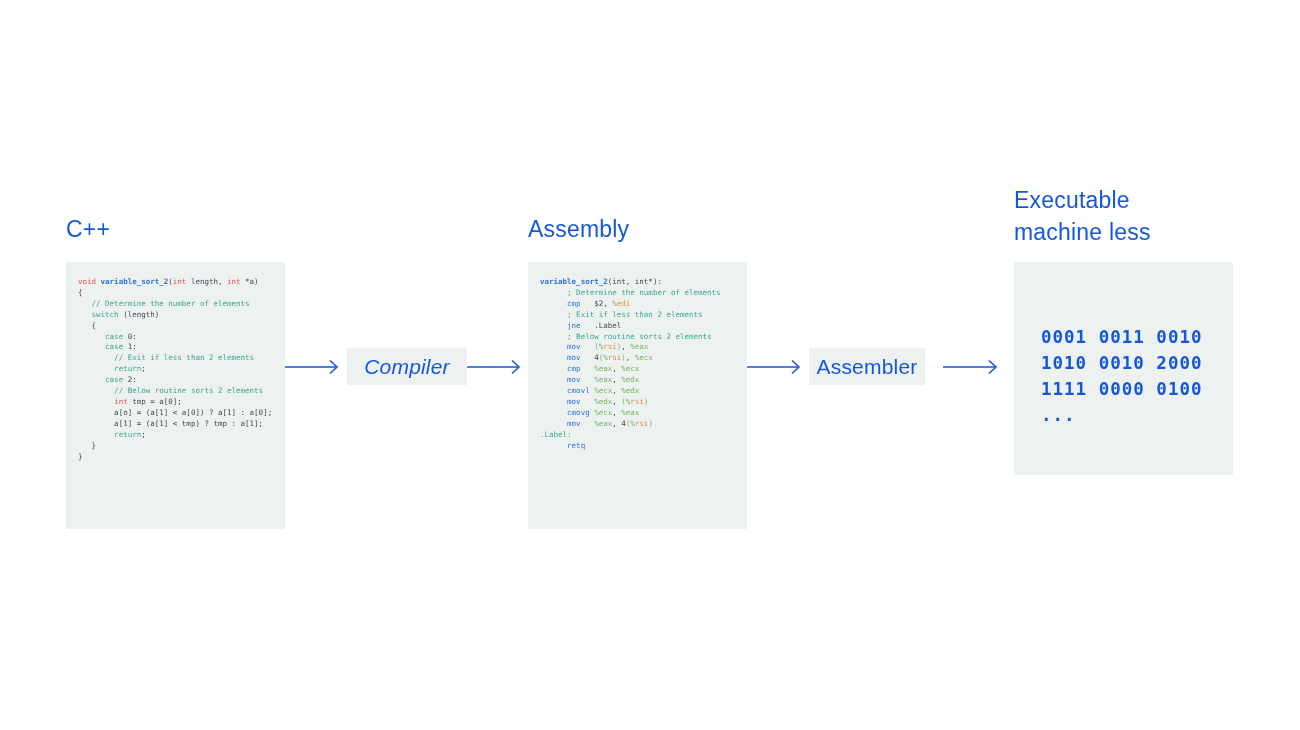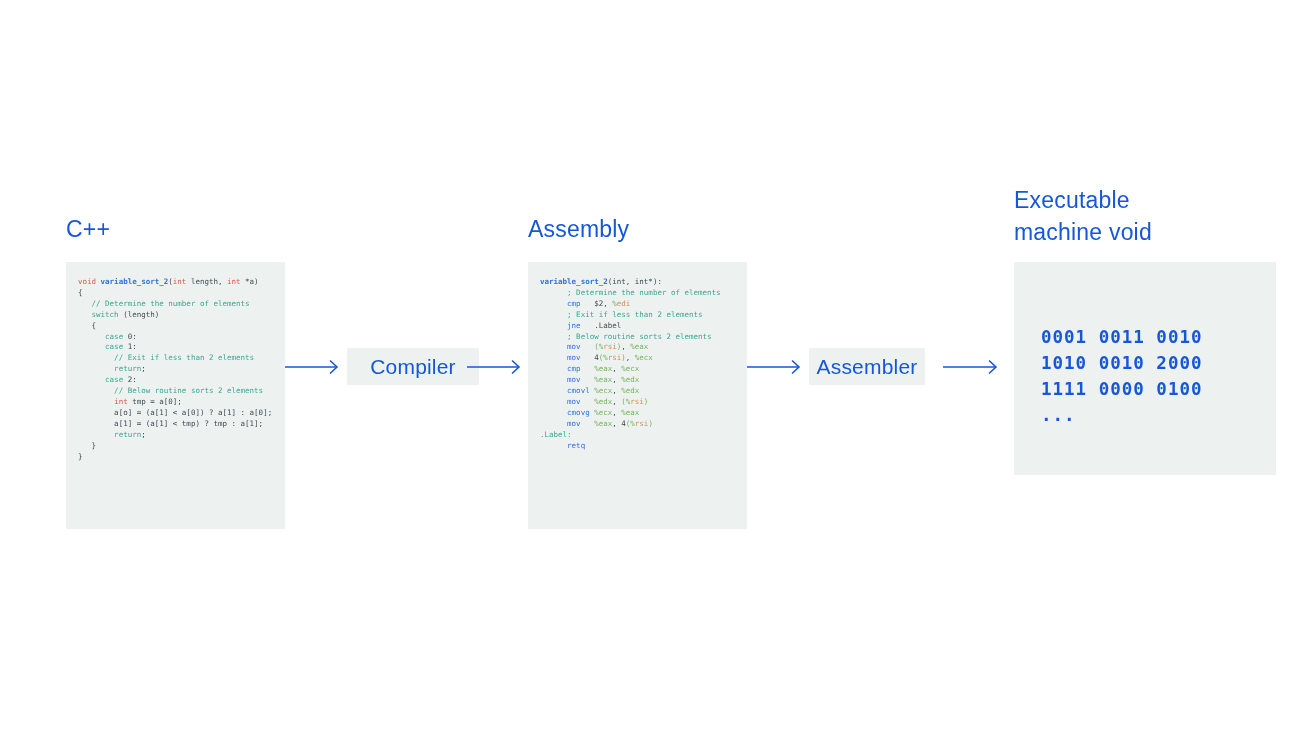--- a/index.html
+++ b/index.html
@@ -13,21 +13,21 @@
   }
   .stage-title .tline{line-height:32px;}
   .code-block{
     position:absolute;width:219px;height:267px;box-sizing:border-box;
     background:var(--c-block);padding:15px 4px 0 12px;
     font-family:"DejaVu Sans Mono", monospace;
     font-size:7.5px;line-height:10.9px;white-space:pre;
     color:var(--c-dark);
   }
   .machine-block{
-    position:absolute;width:262px;height:213px;box-sizing:border-box;
+    position:absolute;width:219px;height:213px;box-sizing:border-box;
     background:var(--c-block);padding:62px 0 0 27px;
     font-family:"DejaVu Sans Mono", monospace;font-weight:bold;
     font-size:17.5px;line-height:26px;letter-spacing:1px;
     color:var(--c-title);white-space:pre;
   }
   .process-box{
     position:absolute;background:var(--c-block);
     display:flex;align-items:center;justify-content:center;
     color:var(--c-title);font-size:21px;font-weight:500;letter-spacing:.2px;
   }
@@ -44,30 +44,30 @@
 </style>
 </head>
 <body>
 
 <div class="stage-title" style="left:66px;top:216px;width:219px;">C++</div>
 
 <div class="stage-title" style="left:528px;top:216px;width:219px;">Assembly</div>
 
 <div class="stage-title" style="left:1014px;top:184px;width:219px;">
   <div class="tline">Executable</div>
-  <div class="tline">machine void</div>
+  <div class="tline">machine less</div>
 </div>
 
 <div class="code-block" style="left:66px;top:262px;"><div><span class="tok-r">void </span><span class="tok-f">variable_sort_2</span><span class="tok-p">(</span><span class="tok-r">int</span><span class="tok-p"> length, </span><span class="tok-r">int</span><span class="tok-p"> *a)</span></div><div><span class="tok-p">{</span></div><div><span class="tok-c">   // Determine the number of elements</span></div><div><span class="tok-c">   switch</span><span class="tok-p"> (length)</span></div><div><span class="tok-p">   {</span></div><div><span class="tok-c">      case</span><span class="tok-p"> 0:</span></div><div><span class="tok-c">      case</span><span class="tok-p"> 1:</span></div><div><span class="tok-c">        // Exit if less than 2 elements</span></div><div><span class="tok-c">        return</span><span class="tok-p">;</span></div><div><span class="tok-c">      case</span><span class="tok-p"> 2:</span></div><div><span class="tok-c">        // Below routine sorts 2 elements</span></div><div><span class="tok-p">        </span><span class="tok-r">int</span><span class="tok-p"> tmp = a[0];</span></div><div><span class="tok-p">        a[o] = (a[1] &lt; a[0]) ? a[1] : a[0];</span></div><div><span class="tok-p">        a[1] = (a[1] &lt; tmp) ? tmp : a[1];</span></div><div><span class="tok-c">        return</span><span class="tok-p">;</span></div><div><span class="tok-p">   }</span></div><div><span class="tok-p">}</span></div></div>
 
 <div class="code-block" style="left:528px;top:262px;"><div><span class="tok-f">variable_sort_2</span><span class="tok-p">(int, int*):</span></div><div><span class="tok-c">      ; Determine the number of elements</span></div><div><span class="tok-b">      cmp</span><span class="tok-p">   $2, </span><span class="tok-g">%</span><span class="tok-o">edi</span></div><div><span class="tok-c">      ; Exit if less than 2 elements</span></div><div><span class="tok-b">      jne</span><span class="tok-p">   .Label</span></div><div><span class="tok-c">      ; Below routine sorts 2 elements</span></div><div><span class="tok-b">      mov</span><span class="tok-p">   </span><span class="tok-g">(%</span><span class="tok-o">rsi</span><span class="tok-g">)</span><span class="tok-p">, </span><span class="tok-g">%eax</span></div><div><span class="tok-b">      mov</span><span class="tok-p">   4</span><span class="tok-g">(%</span><span class="tok-o">rsi</span><span class="tok-g">)</span><span class="tok-p">, </span><span class="tok-g">%ecx</span></div><div><span class="tok-b">      cmp</span><span class="tok-p">   </span><span class="tok-g">%eax</span><span class="tok-p">, </span><span class="tok-g">%ecx</span></div><div><span class="tok-b">      mov</span><span class="tok-p">   </span><span class="tok-g">%eax</span><span class="tok-p">, </span><span class="tok-g">%edx</span></div><div><span class="tok-b">      cmovl</span><span class="tok-p"> </span><span class="tok-g">%ecx</span><span class="tok-p">, </span><span class="tok-g">%edx</span></div><div><span class="tok-b">      mov</span><span class="tok-p">   </span><span class="tok-g">%edx</span><span class="tok-p">, </span><span class="tok-g">(%</span><span class="tok-o">rsi</span><span class="tok-g">)</span></div><div><span class="tok-b">      cmovg</span><span class="tok-p"> </span><span class="tok-g">%ecx</span><span class="tok-p">, </span><span class="tok-g">%eax</span></div><div><span class="tok-b">      mov</span><span class="tok-p">   </span><span class="tok-g">%eax</span><span class="tok-p">, 4</span><span class="tok-g">(%</span><span class="tok-o">rsi</span><span class="tok-g">)</span></div><div><span class="tok-c">.Label:</span></div><div><span class="tok-b">      retq</span></div></div>
 
 <div class="machine-block" style="left:1014px;top:262px;"><div>0001 0011 0010</div><div>1010 0010 2000</div><div>1111 0000 0100</div><div>...</div></div>
 
-<div class="process-box" style="left:347px;top:348px;width:132px;height:37px;">
+<div class="process-box" style="left:347px;top:348px;width:120px;height:37px;font-style:italic;">
   <span>Compiler</span>
 </div>
 
 <div class="process-box" style="left:809px;top:348px;width:116px;height:37px;">
   <span>Assembler</span>
 </div>
 
 <svg class="arrow" style="left:285px;top:358px;" width="54" height="18" viewBox="0 0 54 18">
   <line x1="0" y1="9" x2="52" y2="9"></line>
   <polyline points="45,2.5 52,9 45,15.5"></polyline>

